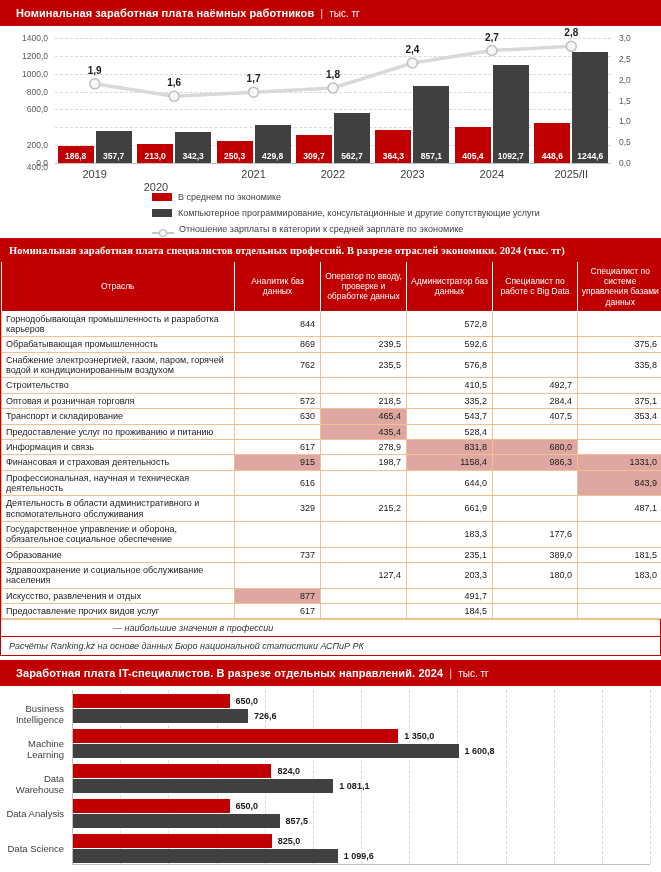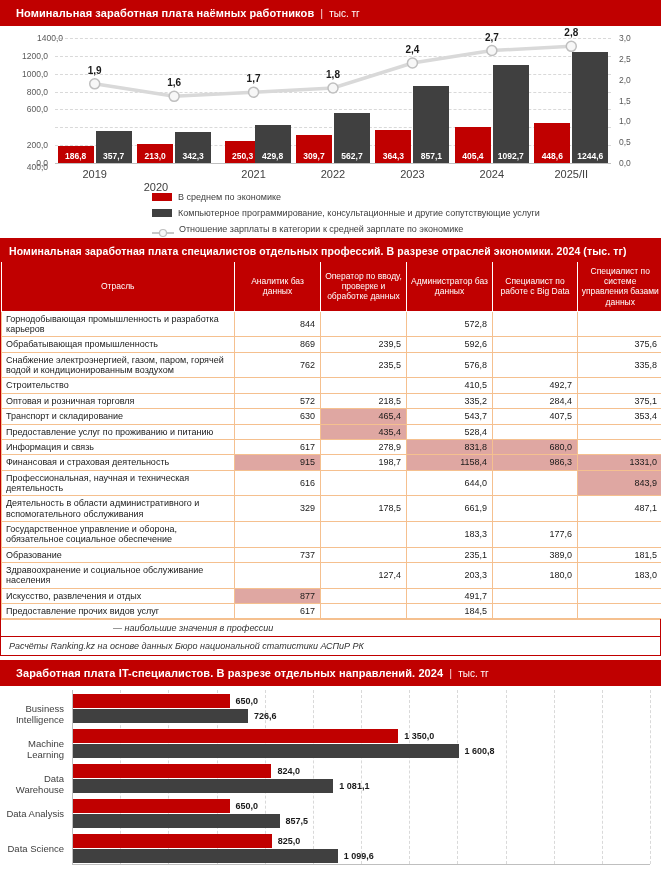--- a/index.html
+++ b/index.html
@@ -25,21 +25,21 @@
   #chart1 svg{position:absolute;left:0;top:0;}
   
   #legend1{box-sizing:border-box;height:52px;padding:5px 0 0 152px;}
   .lgrow{display:flex;align-items:center;height:16px;}
   .lgswatch{width:20px;height:8px;margin-right:6px;flex:0 0 auto;}
   .lgline{width:22px;height:10px;margin-right:5px;flex:0 0 auto;position:relative;}
   .lgtext{font-size:9px;color:#404040;white-space:nowrap;}
   
   .tablewrap{box-sizing:border-box;margin:2px 0 4px;border:1px solid #c00000;background:#fff;}
   .bar2{height:23px;padding:0 8px;}
-  .bar2 .bar-title{font-size:10.5px;}
+  .bar2 .bar-title{font-size:10.5px;font-family:Liberation Serif, serif;}
   table.sal{width:100%;border-collapse:collapse;table-layout:fixed;}
   table.sal th{background:#c00000;color:#fff;font-weight:normal;font-size:8.5px;line-height:1.2;
       padding:4px 2px;border:1px solid #ffffff;border-top:none;text-align:center;vertical-align:middle;}
   table.sal th:first-child{border-left:none;}
   table.sal th:last-child{border-right:none;}
   table.sal td{font-size:9px;line-height:1.15;padding:2px 4px;border:1px solid #f5c08f;
       vertical-align:middle;background:#fff;}
   table.sal td.lbl{text-align:left;color:#1a1a1a;}
   table.sal td.num{text-align:right;padding-right:5px;}
   table.sal td.hl{background:#dfa7a2;}
@@ -73,21 +73,21 @@
       <div class="ytick left" style="top: 96.2857px; margin-top: 40px;">400,0</div>
       <div class="gridline" style="left: 55px; top: 83.4286px; width: 556px;"></div>
       <div class="ytick left" style="top: 78.4286px;">600,0</div>
       <div class="gridline" style="left: 55px; top: 65.5714px; width: 556px;"></div>
       <div class="ytick left" style="top: 60.5714px;">800,0</div>
       <div class="gridline" style="left: 55px; top: 47.7143px; width: 556px;"></div>
       <div class="ytick left" style="top: 42.7143px;">1000,0</div>
       <div class="gridline" style="left: 55px; top: 29.8571px; width: 556px;"></div>
       <div class="ytick left" style="top: 24.8571px;">1200,0</div>
       <div class="gridline" style="left: 55px; top: 12px; width: 556px;"></div>
-      <div class="ytick left" style="top: 7px; padding-left: 15px;">1400,0</div>
+      <div class="ytick left" style="top: 7px;">1400,0</div>
       <div class="ytick right" style="left: 619px; top: 132px;">0,0</div>
       <div class="ytick right" style="left: 619px; top: 111.167px;">0,5</div>
       <div class="ytick right" style="left: 619px; top: 90.3333px;">1,0</div>
       <div class="ytick right" style="left: 619px; top: 69.5px;">1,5</div>
       <div class="ytick right" style="left: 619px; top: 48.6667px;">2,0</div>
       <div class="ytick right" style="left: 619px; top: 27.8333px;">2,5</div>
       <div class="ytick right" style="left: 619px; top: 7px;">3,0</div>
       <div class="vbar" style="left: 57.7143px; top: 120.321px; width: 36px; height: 16.6786px; background: rgb(192, 0, 0);">
         <div class="blabel">186,8</div>
       </div>
@@ -95,21 +95,21 @@
         <div class="blabel">357,7</div>
       </div>
       <div class="xlabel" style="left: 59.7143px; top: 142px;">2019</div>
       <div class="vbar" style="left: 137.143px; top: 117.982px; width: 36px; height: 19.0179px; background: rgb(192, 0, 0);">
         <div class="blabel">213,0</div>
       </div>
       <div class="vbar" style="left: 175.143px; top: 106.438px; width: 36px; height: 30.5625px; background: rgb(64, 64, 64);">
         <div class="blabel">342,3</div>
       </div>
       <div class="xlabel" style="left: 121px; top: 142px; margin-top: 13px;">2020</div>
-      <div class="vbar" style="left: 216.571px; top: 114.652px; width: 36px; height: 22.3482px; background: rgb(192, 0, 0); margin-left: 8px;">
+      <div class="vbar" style="left: 216.571px; top: 114.652px; width: 36px; height: 22.3482px; background: rgb(192, 0, 0);">
         <div class="blabel">250,3</div>
       </div>
       <div class="vbar" style="left: 254.571px; top: 98.625px; width: 36px; height: 38.375px; background: rgb(64, 64, 64);">
         <div class="blabel">429,8</div>
       </div>
       <div class="xlabel" style="left: 218.571px; top: 142px;">2021</div>
       <div class="vbar" style="left: 296px; top: 109.348px; width: 36px; height: 27.6518px; background: rgb(192, 0, 0);">
         <div class="blabel">309,7</div>
       </div>
       <div class="vbar" style="left: 334px; top: 86.7589px; width: 36px; height: 50.2411px; background: rgb(64, 64, 64);">
@@ -273,21 +273,21 @@
             <td class="lbl">Профессиональная, научная и техническая деятельность</td>
             <td class="num">616</td>
             <td class="num"></td>
             <td class="num">644,0</td>
             <td class="num"></td>
             <td class="num hl">843,9</td>
           </tr>
           <tr>
             <td class="lbl">Деятельность в области административного и вспомогательного обслуживания</td>
             <td class="num">329</td>
-            <td class="num">178,5</td>
+            <td class="num">215,2</td>
             <td class="num">661,9</td>
             <td class="num"></td>
             <td class="num">487,1</td>
           </tr>
           <tr>
             <td class="lbl">Государственное управление и оборона, обязательное социальное обеспечение</td>
             <td class="num"></td>
             <td class="num"></td>
             <td class="num">183,3</td>
             <td class="num">177,6</td>

